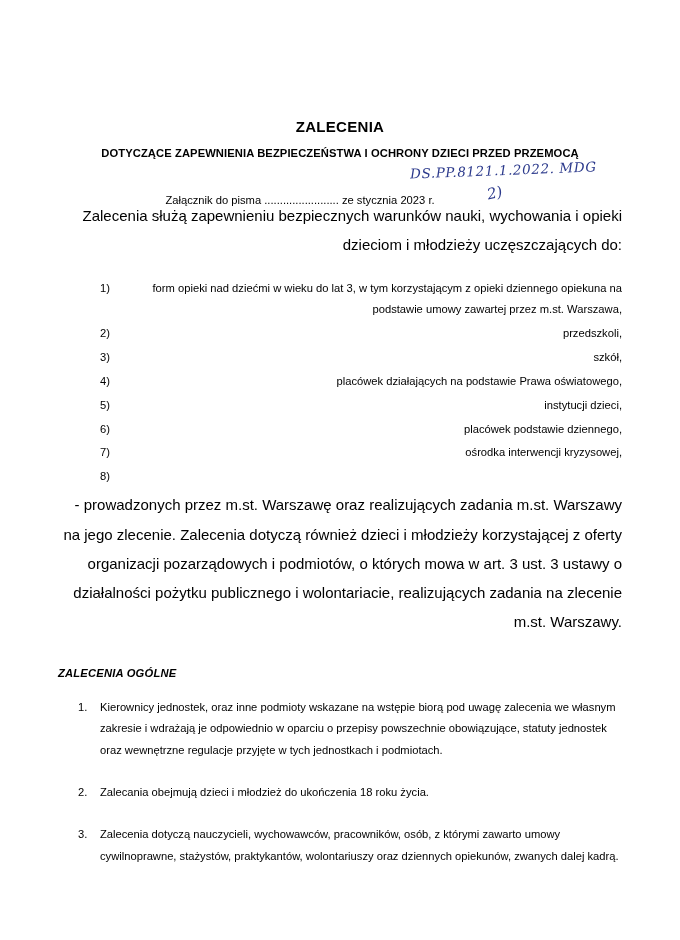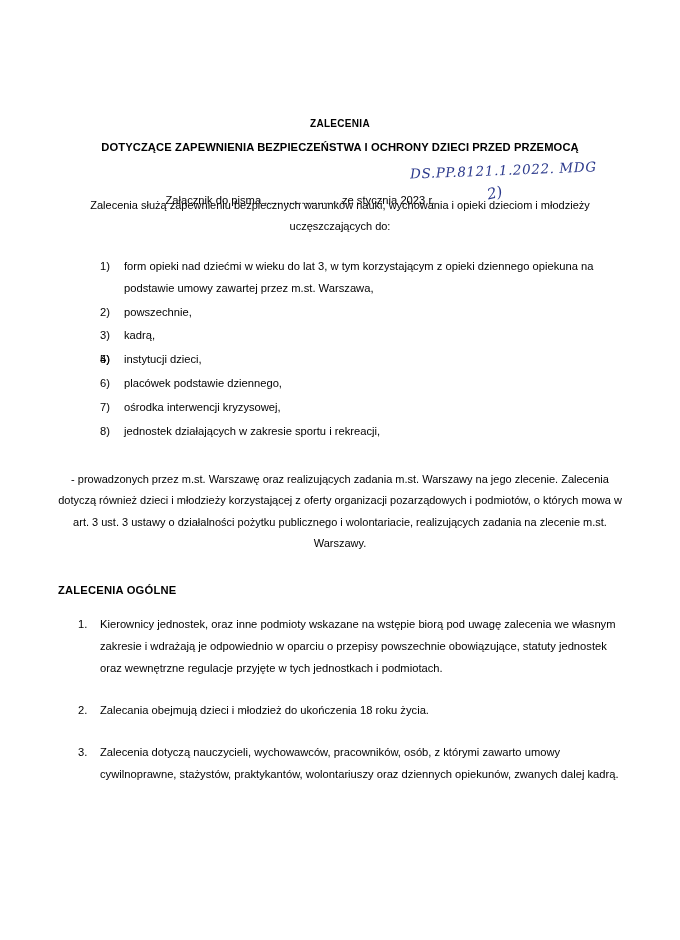--- a/index.html
+++ b/index.html
@@ -52,35 +52,35 @@
     text-align: center;
     font-size: 11.2px;
     padding-left: 60px;
     box-sizing: border-box;
   }
   .title-block {
     margin-top: 118px;
     text-align: center;
   }
   .title-main {
-    font-size: 10px;
+    font-size: 15px;
     font-weight: bold;
     letter-spacing: 0.3px;
   }
   .title-sub {
     margin-top: 12px;
     font-size: 11.2px;
     font-weight: bold;
     letter-spacing: 0.1px;
   }
   .para {
-    font-size: 11px;
+    font-size: 15px;
     line-height: 1.95;
     margin-top: 26px;
-    text-align: center;
+    text-align: right;
   }
   .intro {
     margin-top: 42px;
   }
   .numbered-list {
     margin: 18px 0 0 0;
     padding: 0;
     list-style: none;
   }
   .numbered-list li {
@@ -90,26 +90,28 @@
     position: relative;
     margin-bottom: 2px;
   }
   .numbered-list li .marker {
     position: absolute;
     left: 42px;
     top: 0;
   }
   .numbered-list li .text {
     display: block;
+    text-align: right;
   }
   .section-heading {
     font-size: 11.2px;
     font-weight: bold;
     margin-top: 30px;
     letter-spacing: 0.2px;
+    font-style: italic;
   }
   .ol-general {
     margin: 18px 0 0 0;
     padding: 0;
     list-style: none;
   }
   .ol-general li {
     font-size: 11.2px;
     line-height: 1.95;
     padding-left: 42px;
@@ -139,44 +141,44 @@
 
   <div class="para intro">Zalecenia służą zapewnieniu bezpiecznych warunków nauki, wychowania i opieki dzieciom i młodzieży uczęszczających do:</div>
 
   <ul class="numbered-list">
     <li>
       <span class="marker">1)</span>
       <span class="text">form opieki nad dziećmi w wieku do lat 3, w tym korzystającym z opieki dziennego opiekuna na podstawie umowy zawartej przez m.st. Warszawa,</span>
     </li>
     <li>
       <span class="marker">2)</span>
-      <span class="text">powszechnie,</span>
+      <span class="text">przedszkoli,</span>
     </li>
     <li>
       <span class="marker">3)</span>
-      <span class="text">kadrą,</span>
+      <span class="text">szkół,</span>
     </li>
     <li>
       <span class="marker">4)</span>
+      <span class="text">placówek działających na podstawie Prawa oświatowego,</span>
     </li>
     <li>
       <span class="marker">5)</span>
       <span class="text">instytucji dzieci,</span>
     </li>
     <li>
       <span class="marker">6)</span>
       <span class="text">placówek podstawie dziennego,</span>
     </li>
     <li>
       <span class="marker">7)</span>
       <span class="text">ośrodka interwencji kryzysowej,</span>
     </li>
     <li>
       <span class="marker">8)</span>
-      <span class="text">jednostek działających w zakresie sportu i rekreacji,</span>
     </li>
   </ul>
 
   <div class="para">- prowadzonych przez m.st. Warszawę oraz realizujących zadania m.st. Warszawy na jego zlecenie. Zalecenia dotyczą również dzieci i młodzieży korzystającej z oferty organizacji pozarządowych i podmiotów, o których mowa w art. 3 ust. 3 ustawy o działalności pożytku publicznego i wolontariacie, realizujących zadania na zlecenie m.st. Warszawy.</div>
 
 
   <div class="section-heading">ZALECENIA OGÓLNE</div>
 
   <ul class="ol-general">
     <li>

